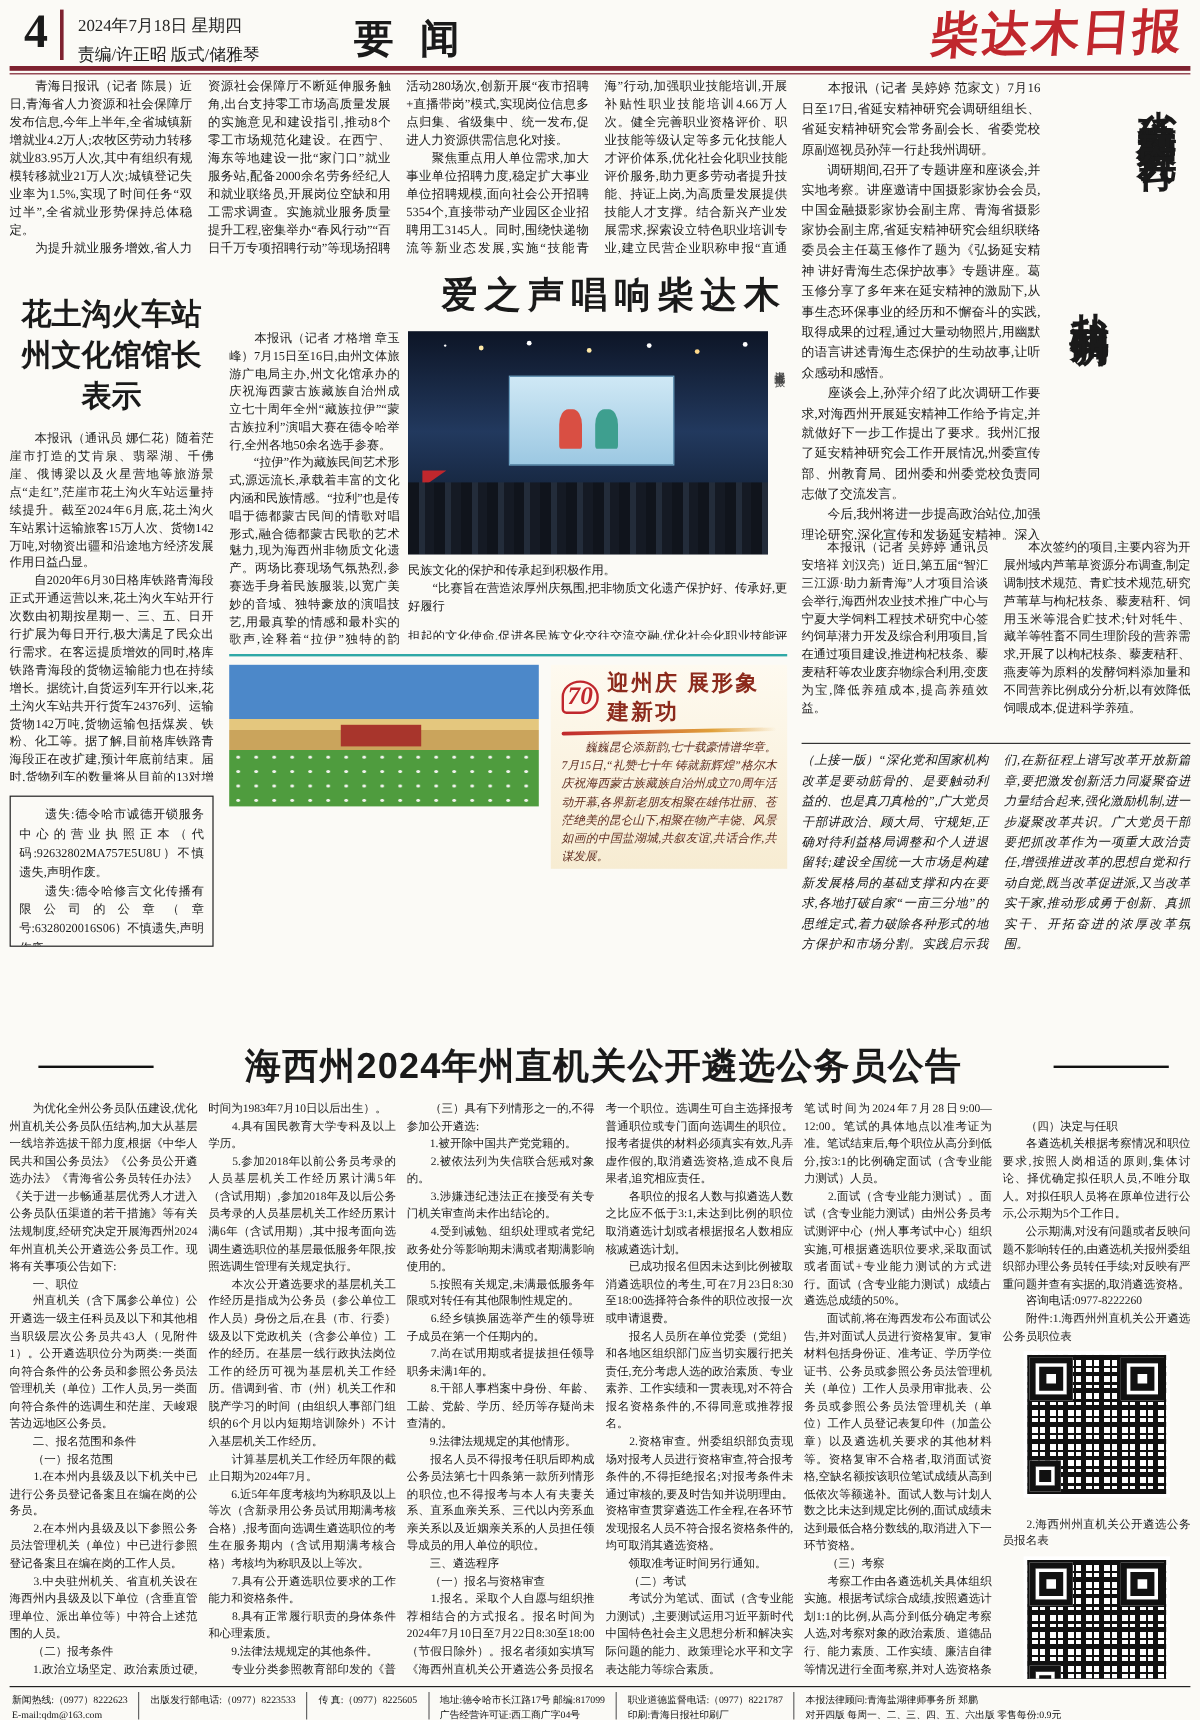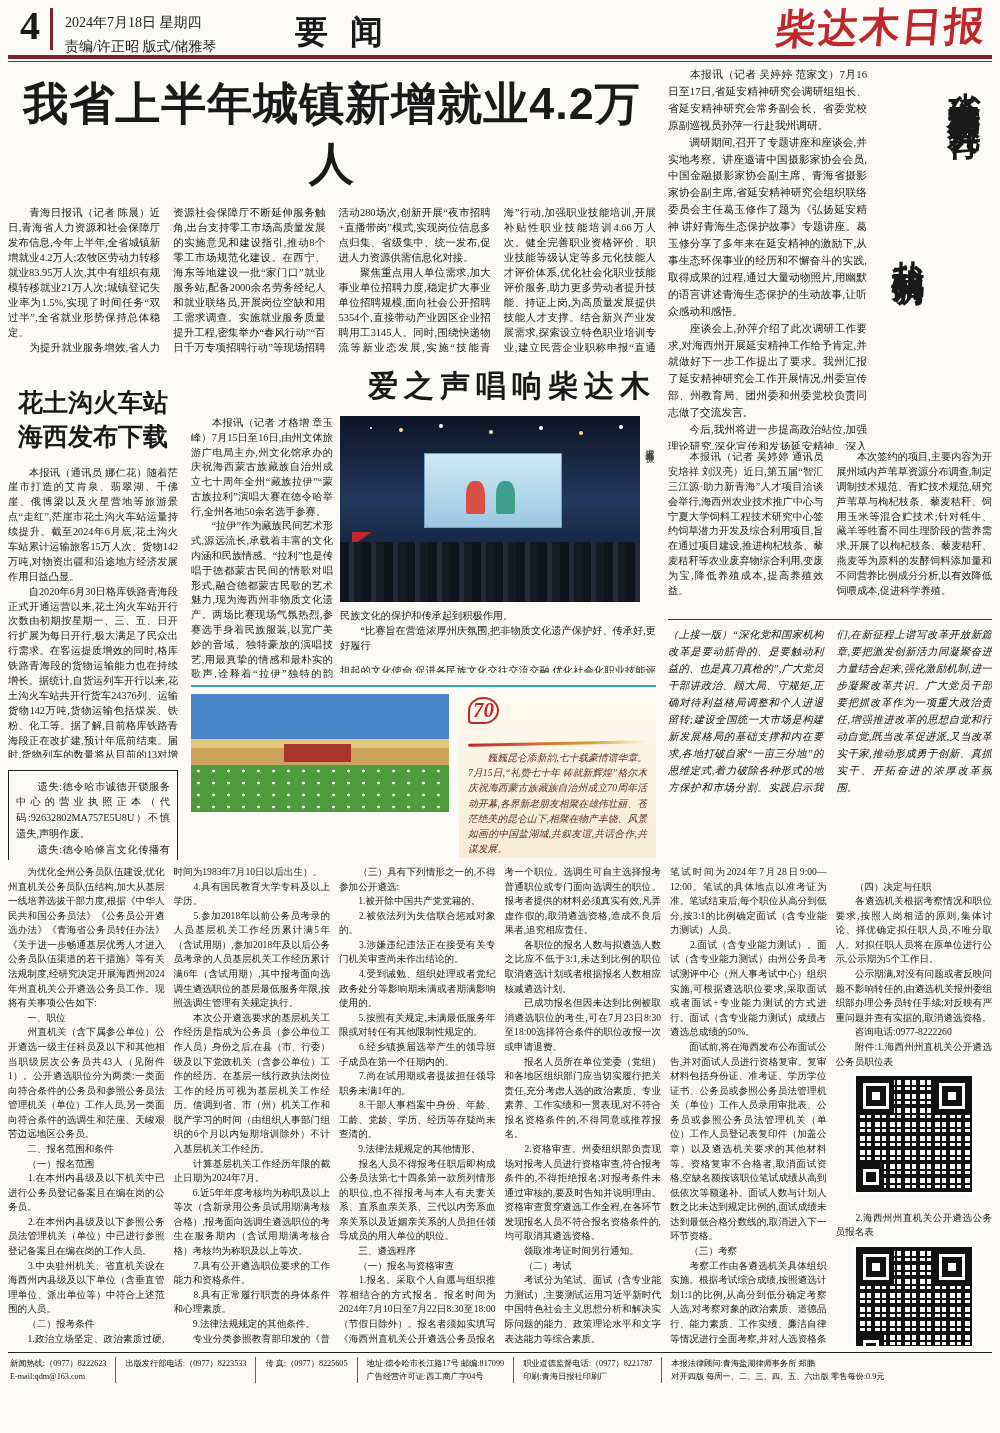--- a/index.html
+++ b/index.html
@@ -57,21 +57,21 @@
               text-align: justify; height: 64px; overflow: hidden; flex-direction: column; }
   .az-below > div { flex: 1; white-space: pre-line; }
   .teal-rule { border-top: 2px solid #2fa8a6; margin: 7px 0; }
   .photos-row { display: flex; gap: 10px; }
   .photo-stadium { width: 258px; height: 118px; flex: none; position: relative; overflow: hidden;
     background: linear-gradient(180deg,#4c88c9 0 38%,#e4c77e 38% 46%,#caa45c 46% 60%,#4f9c3e 60% 100%); }
   .stadium-stage { position: absolute; left: 36%; top: 42%; width: 26%; height: 16%; background: #a8352c; }
   .stadium-people { position: absolute; left:0; bottom:0; width:100%; height: 40%;
     background-image: radial-gradient(circle, #f3f3ef 1.3px, transparent 1.6px); background-size: 15px 12px; }
   .qz-box { flex: 1; background: linear-gradient(180deg,#fefaf0,#f7ecd2); padding: 3px 9px 2px; overflow: hidden; }
-  .qz-banner { display: flex; align-items: center; gap: 7px; padding-bottom: 18px; }
+  .qz-banner { display: flex; align-items: center; gap: 7px; padding-bottom: 3px; }
   .qz-badge { color: #c0272d; font-size: 21px; font-weight: 900; font-style: italic;
     border: 2px solid #c0272d; border-radius: 50% 50% 50% 4px; padding: 0 3px; line-height: 1.1; background:#fff7ec; }
   .qz-title { font-size: 18px; font-weight: 900; color: #8c2a1c; letter-spacing: 2px; }
   .qz-underline { height: 3px; background: linear-gradient(90deg,#c0272d,#e0a13a 70%,transparent); border-radius: 2px;
     transform: rotate(-1.2deg); margin-bottom: 5px; }
   .qz-caption { font-size: 9.8px; font-style: italic; color: #5f2d20; line-height: 1.55; text-align: justify; white-space: pre-line; }
   
   .yanan-row { display: flex; height: 384px; overflow: hidden; }
   .yanan-text { flex: 1; font-size: 10.7px; line-height: 1.58; text-align: justify; overflow: hidden;
                 white-space: pre-line; padding-right: 9px; }
@@ -120,30 +120,29 @@
       <div>责编/许正昭    版式/储雅琴</div>
     </div>
     <div class="section-big hd">要闻</div>
     <div class="logo">柴达木日报</div>
   </div>
   <div class="head-rule"></div>
 
   <div class="main">
 
     <div class="left-main">
-      <h1 class="lead hd">我省上半年城镇新增就业4.2万人</h1>
       <div class="employ">　　青海日报讯（记者 陈晨）近日,青海省人力资源和社会保障厅发布信息,今年上半年,全省城镇新增就业4.2万人;农牧区劳动力转移就业83.95万人次,其中有组织有规模转移就业21万人次;城镇登记失业率为1.5%,实现了时间任务“双过半”,全省就业形势保持总体稳定。
 　　为提升就业服务增效,省人力资源社会保障厅不断延伸服务触角,出台支持零工市场高质量发展的实施意见和建设指引,推动8个零工市场规范化建设。在西宁、海东等地建设一批“家门口”就业服务站,配备2000余名劳务经纪人和就业联络员,开展岗位空缺和用工需求调查。实施就业服务质量提升工程,密集举办“春风行动”“百日千万专项招聘行动”等现场招聘活动280场次,创新开展“夜市招聘+直播带岗”模式,实现岗位信息多点归集、省级集中、统一发布,促进人力资源供需信息化对接。
 　　聚焦重点用人单位需求,加大事业单位招聘力度,稳定扩大事业单位招聘规模,面向社会公开招聘5354个,直接带动产业园区企业招聘用工3145人。同时,围绕快递物流等新业态发展,实施“技能青海”行动,加强职业技能培训,开展补贴性职业技能培训4.66万人次。健全完善职业资格评价、职业技能等级认定等多元化技能人才评价体系,优化社会化职业技能评价服务,助力更多劳动者提升技能、持证上岗,为高质量发展提供技能人才支撑。结合新兴产业发展需求,探索设立特色职业培训专业,建立民营企业职称申报“直通车”,积极搭建技能展示平台,持续优化人才发展环境。</div>
 
       <div class="mid-row">
 
         <div class="ht-col">
           <h2 class="ht hd" style="white-space:pre-line">花土沟火车站
-海西发布下载</h2>
+州文化馆馆长表示</h2>
           <div class="ht-body">　　本报讯（通讯员 娜仁花）随着茫崖市打造的艾肯泉、翡翠湖、千佛崖、俄博梁以及火星营地等旅游景点“走红”,茫崖市花土沟火车站运量持续提升。截至2024年6月底,花土沟火车站累计运输旅客15万人次、货物142万吨,对物资出疆和沿途地方经济发展作用日益凸显。
 　　自2020年6月30日格库铁路青海段正式开通运营以来,花土沟火车站开行次数由初期按星期一、三、五、日开行扩展为每日开行,极大满足了民众出行需求。在客运提质增效的同时,格库铁路青海段的货物运输能力也在持续增长。据统计,自货运列车开行以来,花土沟火车站共开行货车24376列、运输货物142万吨,货物运输包括煤炭、铁粉、化工等。据了解,目前格库铁路青海段正在改扩建,预计年底前结束。届时,货物列车的数量将从目前的13对增加到32对,这将大大提高货物运输能力。
 　　格库铁路青海段的开通运营结束了茫崖没有火车的历史,极大解决了茫崖群众出行难的问题,进一步完善了西部铁路网,增加了青海、新疆两地的运输渠道,拓宽了运输范围,促进西部能源、矿产以及旅游资源的共享和流通,有力助推了地方经济社会高质量发展,对推动丝绸之路经济带发展也带来了很大便利。</div>
           <div class="lost-box">　　遗失:德令哈市诚德开锁服务中心的营业执照正本（代码:92632802MA757E5U8U）不慎遗失,声明作废。
 　　遗失:德令哈修言文化传播有限公司的公章（章号:6328020016S06）不慎遗失,声明作废。</div>
         </div>
 
         <div class="mid-main">
           <h2 class="az hd">爱之声唱响柴达木</h2>
           <div class="az-row">
@@ -173,20 +172,21 @@
           <div class="teal-rule"></div>
 
           <div class="photos-row">
             <div class="photo-stadium">
               <div class="stadium-stage"></div>
               <div class="stadium-people"></div>
             </div>
             <div class="qz-box">
               <div class="qz-banner">
                 <span class="qz-badge">70</span>
+                <span class="qz-title hd">迎州庆 展形象 建新功</span>
               </div>
               <div class="qz-underline"></div>
               <div class="qz-caption">　　巍巍昆仑添新韵,七十载豪情谱华章。7月15日,“礼赞七十年 铸就新辉煌”格尔木庆祝海西蒙古族藏族自治州成立70周年活动开幕,各界新老朋友相聚在雄伟壮丽、苍茫绝美的昆仑山下,相聚在物产丰饶、风景如画的中国盐湖城,共叙友谊,共话合作,共谋发展。</div>
 
             </div>
           </div>
 
         </div>
       </div>
     </div>
@@ -206,20 +206,25 @@
       <div class="sicao-body">　　本报讯（记者 吴婷婷 通讯员 安培祥 刘汉亮）近日,第五届“智汇三江源·助力新青海”人才项目洽谈会举行,海西州农业技术推广中心与宁夏大学饲料工程技术研究中心签约饲草潜力开发及综合利用项目,旨在通过项目建设,推进枸杞枝条、藜麦秸秆等农业废弃物综合利用,变废为宝,降低养殖成本,提高养殖效益。
 　　本次签约的项目,主要内容为开展州域内芦苇草资源分布调查,制定调制技术规范、青贮技术规范,研究芦苇草与枸杞枝条、藜麦秸秆、饲用玉米等混合贮技术;针对牦牛、藏羊等牲畜不同生理阶段的营养需求,开展了以枸杞枝条、藜麦秸秆、燕麦等为原料的发酵饲料添加量和不同营养比例成分分析,以有效降低饲喂成本,促进科学养殖。
 　　我州农业生产每年产生农作物秸秆、枸杞枝条等农业废物约18万吨,推进资源化利用特别是饲料化利用具有重要意义。</div>
 
       <div class="thin-rule"></div>
       <div class="cont-body">（上接一版）“深化党和国家机构改革是要动筋骨的、是要触动利益的、也是真刀真枪的”,广大党员干部讲政治、顾大局、守规矩,正确对待利益格局调整和个人进退留转;建设全国统一大市场是构建新发展格局的基础支撑和内在要求,各地打破自家“一亩三分地”的思维定式,着力破除各种形式的地方保护和市场分割。实践启示我们,在新征程上谱写改革开放新篇章,要把激发创新活力同凝聚奋进力量结合起来,强化激励机制,进一步凝聚改革共识。广大党员干部要把抓改革作为一项重大政治责任,增强推进改革的思想自觉和行动自觉,既当改革促进派,又当改革实干家,推动形成勇于创新、真抓实干、开拓奋进的浓厚改革氛围。
 　　“大鹏之动,非一羽之轻也;骐骥之速,非一足之力也。”在以习近平同志为核心的党中央坚强领导下,14亿多中国人民拧成一股绳,心往一处想、劲往一处使,充分调动各方面改革积极性,举全党全国之力抓好重大改革任务推进和落实,就一定能以进一步全面深化改革开辟中国式现代化广阔前景,在新征程上继续创造令人刮目相看的新奇迹。</div>
     </div>
   </div>
 
+  <div class="ann-title-row">
+    <div class="ann-line left"></div>
+    <h2 class="ann-title hd">海西州2024年州直机关公开遴选公务员公告</h2>
+    <div class="ann-line"></div>
+  </div>
 
   <div class="ann-cols">
     <div class="ann-col">　　为优化全州公务员队伍建设,优化州直机关公务员队伍结构,加大从基层一线培养选拔干部力度,根据《中华人民共和国公务员法》《公务员公开遴选办法》《青海省公务员转任办法》《关于进一步畅通基层优秀人才进入公务员队伍渠道的若干措施》等有关法规制度,经研究决定开展海西州2024年州直机关公开遴选公务员工作。现将有关事项公告如下:
 　　一、职位
 　　州直机关（含下属参公单位）公开遴选一级主任科员及以下和其他相当职级层次公务员共43人（见附件1）。公开遴选职位分为两类:一类面向符合条件的公务员和参照公务员法管理机关（单位）工作人员,另一类面向符合条件的选调生和茫崖、天峻艰苦边远地区公务员。
 　　二、报名范围和条件
 　　（一）报名范围
 　　1.在本州内县级及以下机关中已进行公务员登记备案且在编在岗的公务员。
 　　2.在本州内县级及以下参照公务员法管理机关（单位）中已进行参照登记备案且在编在岗的工作人员。
 　　3.中央驻州机关、省直机关设在海西州内县级及以下单位（含垂直管理单位、派出单位等）中符合上述范围的人员。

